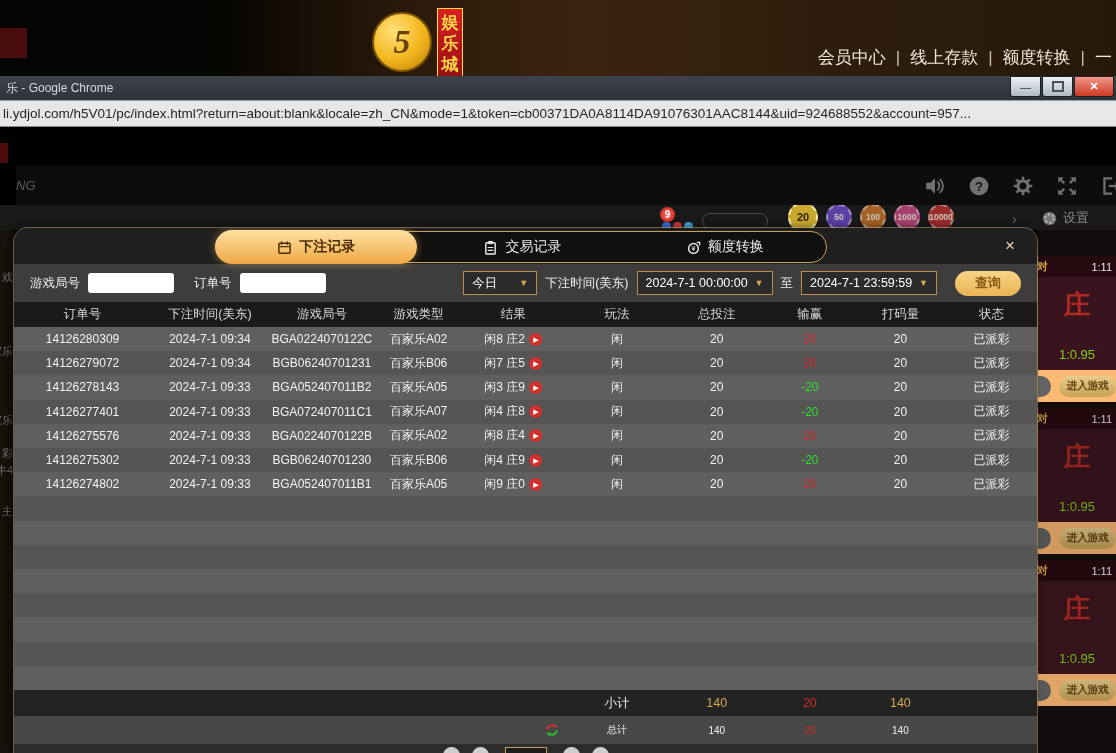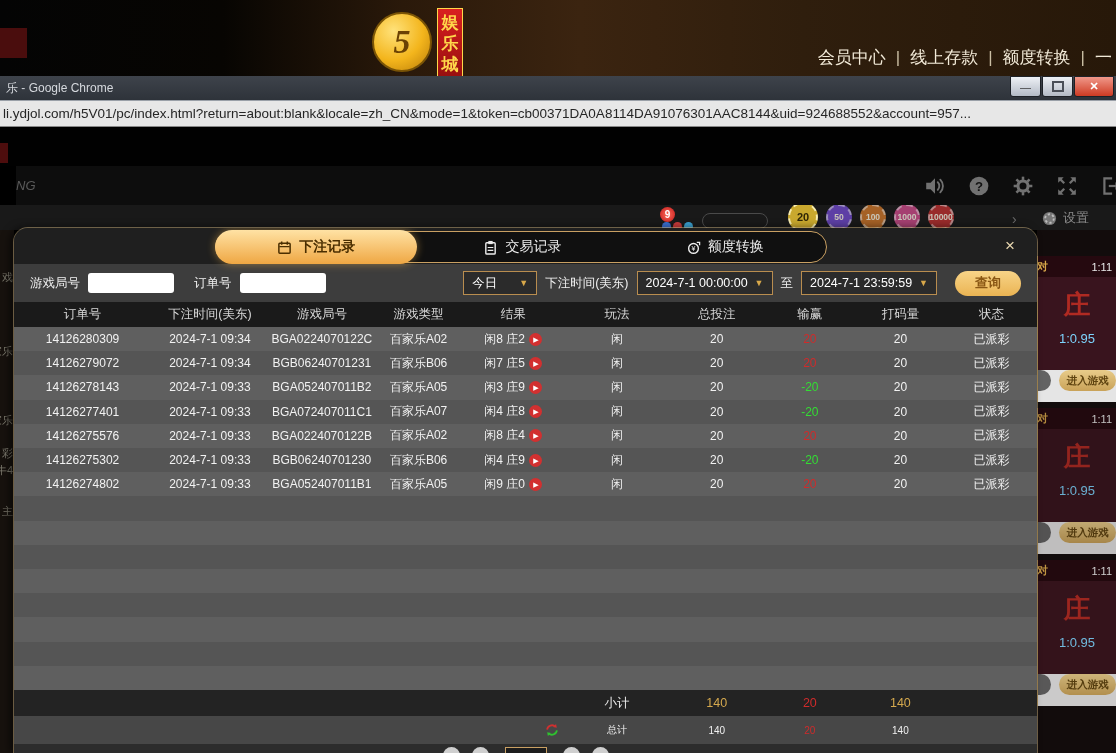--- a/index.html
+++ b/index.html
@@ -80,22 +80,22 @@
   .scard{position:absolute;left:0;width:79px;height:146px;border-left:1px solid #6b4e1e;background:#170d10;box-sizing:border-box}
   .sidepanel .scard:nth-of-type(1){top:26px}
   .sidepanel .scard:nth-of-type(2){top:178px;opacity:.82}
   .sidepanel .scard:nth-of-type(3){top:330px;opacity:.88}
   .scard-head{height:21px;background:#25090f;display:flex;align-items:center;justify-content:space-between;
     padding:0 4px;font-size:11px;overflow:hidden}
   .pair{color:#d8a84a;margin-left:-5px;font-weight:700;font-family:"Liberation Serif",serif}
   .podds{color:#e8e8e8}
   .scard-body{height:93px;background:#39141e;display:flex;flex-direction:column;align-items:center}
   .banker{color:#b02a22;font-size:27px;font-weight:700;margin-top:10px;font-family:"Liberation Serif",serif}
-  .bodds{color:#7dd3fc;font-size:13px;margin-top:8px}
-  .scard-btns{height:32px;display:flex;align-items:flex-start;background:#e5e5e5;overflow:hidden}
+  .bodds{color:#84cc16;font-size:13px;margin-top:24px}
+  .scard-btns{height:32px;display:flex;align-items:center;background:#fdba74;overflow:hidden}
   .btn-gray{width:26px;height:21px;border-radius:11px;background:#636363;margin-left:-12px;cursor:pointer}
   .btn-enter{margin-left:8px;width:58px;height:21px;border-radius:11px;background:linear-gradient(#e8cc8a,#c9a258);
     color:#5f4410;font-size:10.5px;font-weight:700;display:flex;align-items:center;justify-content:center;cursor:pointer}
   .scard.partial{top:500px;height:21px;background:none}
 
   
   .modal{left:14px;top:228px;width:1023px;height:525px;background:#3d3d3d;border-radius:14px 14px 0 0;
     overflow:hidden;z-index:5;box-shadow:0 0 0 1px rgba(225,195,140,.45),-4px 0 8px rgba(0,0,0,.6)}
   .tabstrip{height:36px;background:#1f1f1f;position:relative}
   .tabgroup{position:absolute;left:201px;top:3px;width:610px;height:30px;border:1px solid #c9a063;

